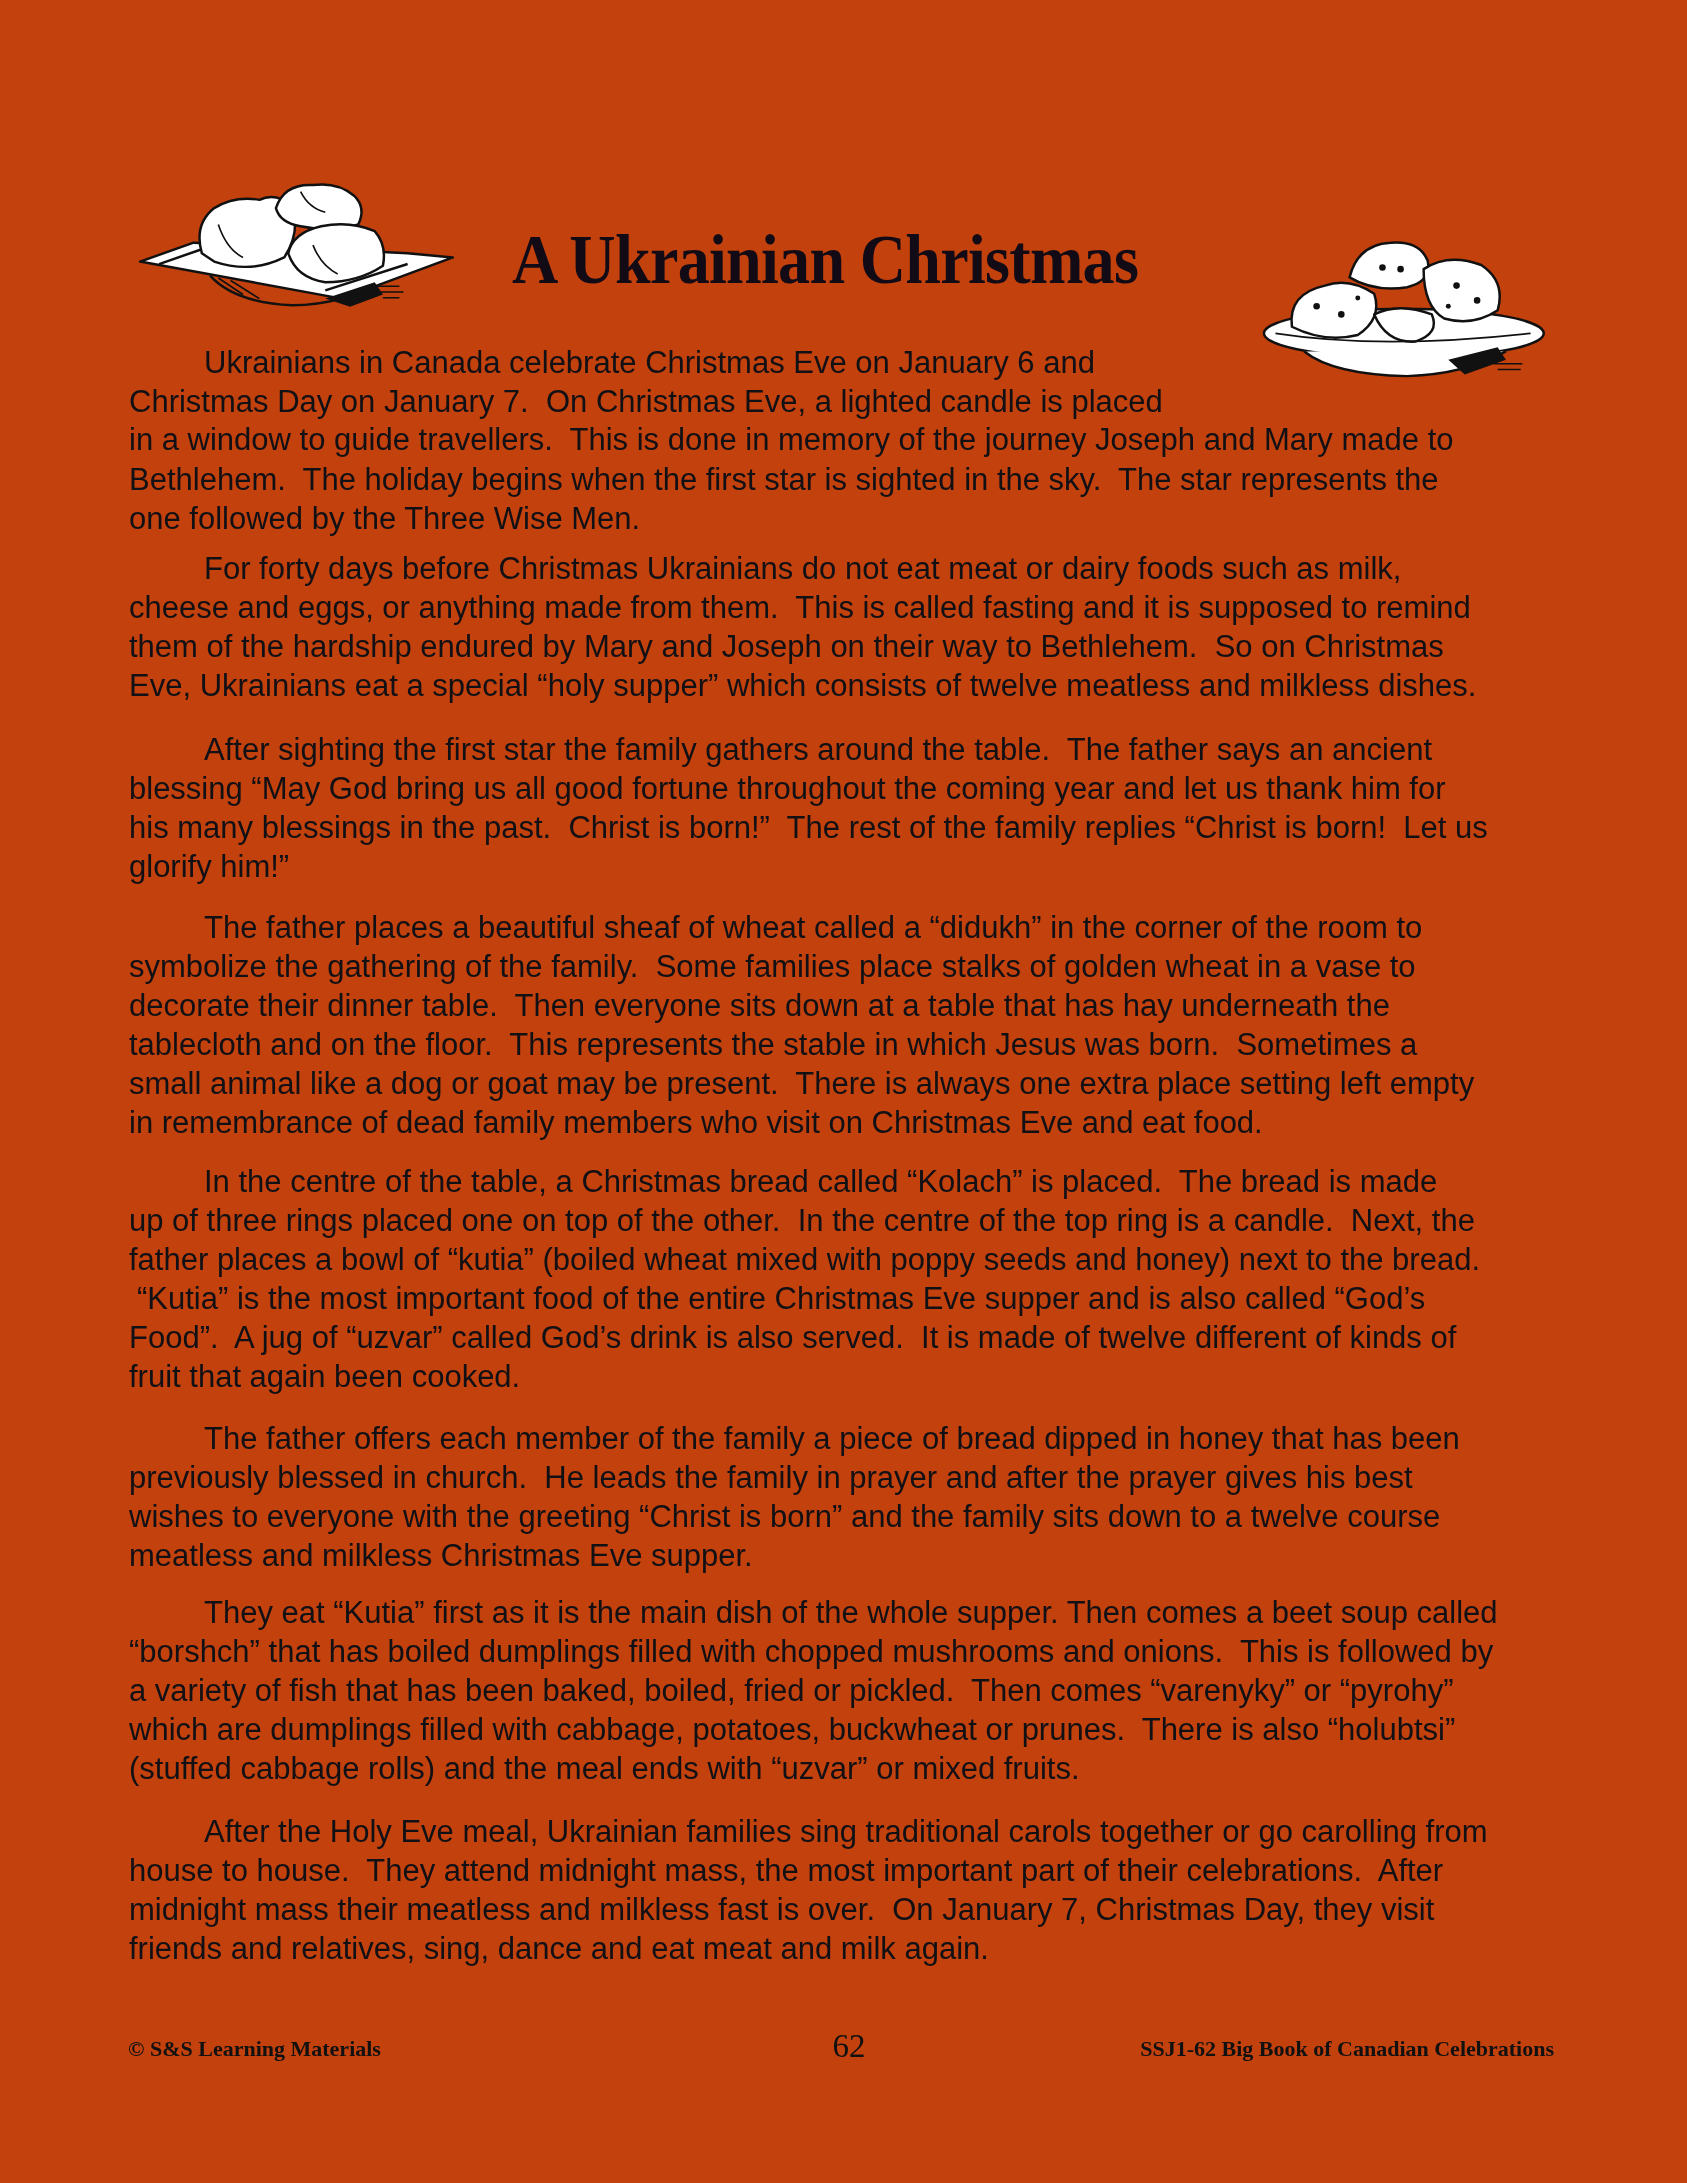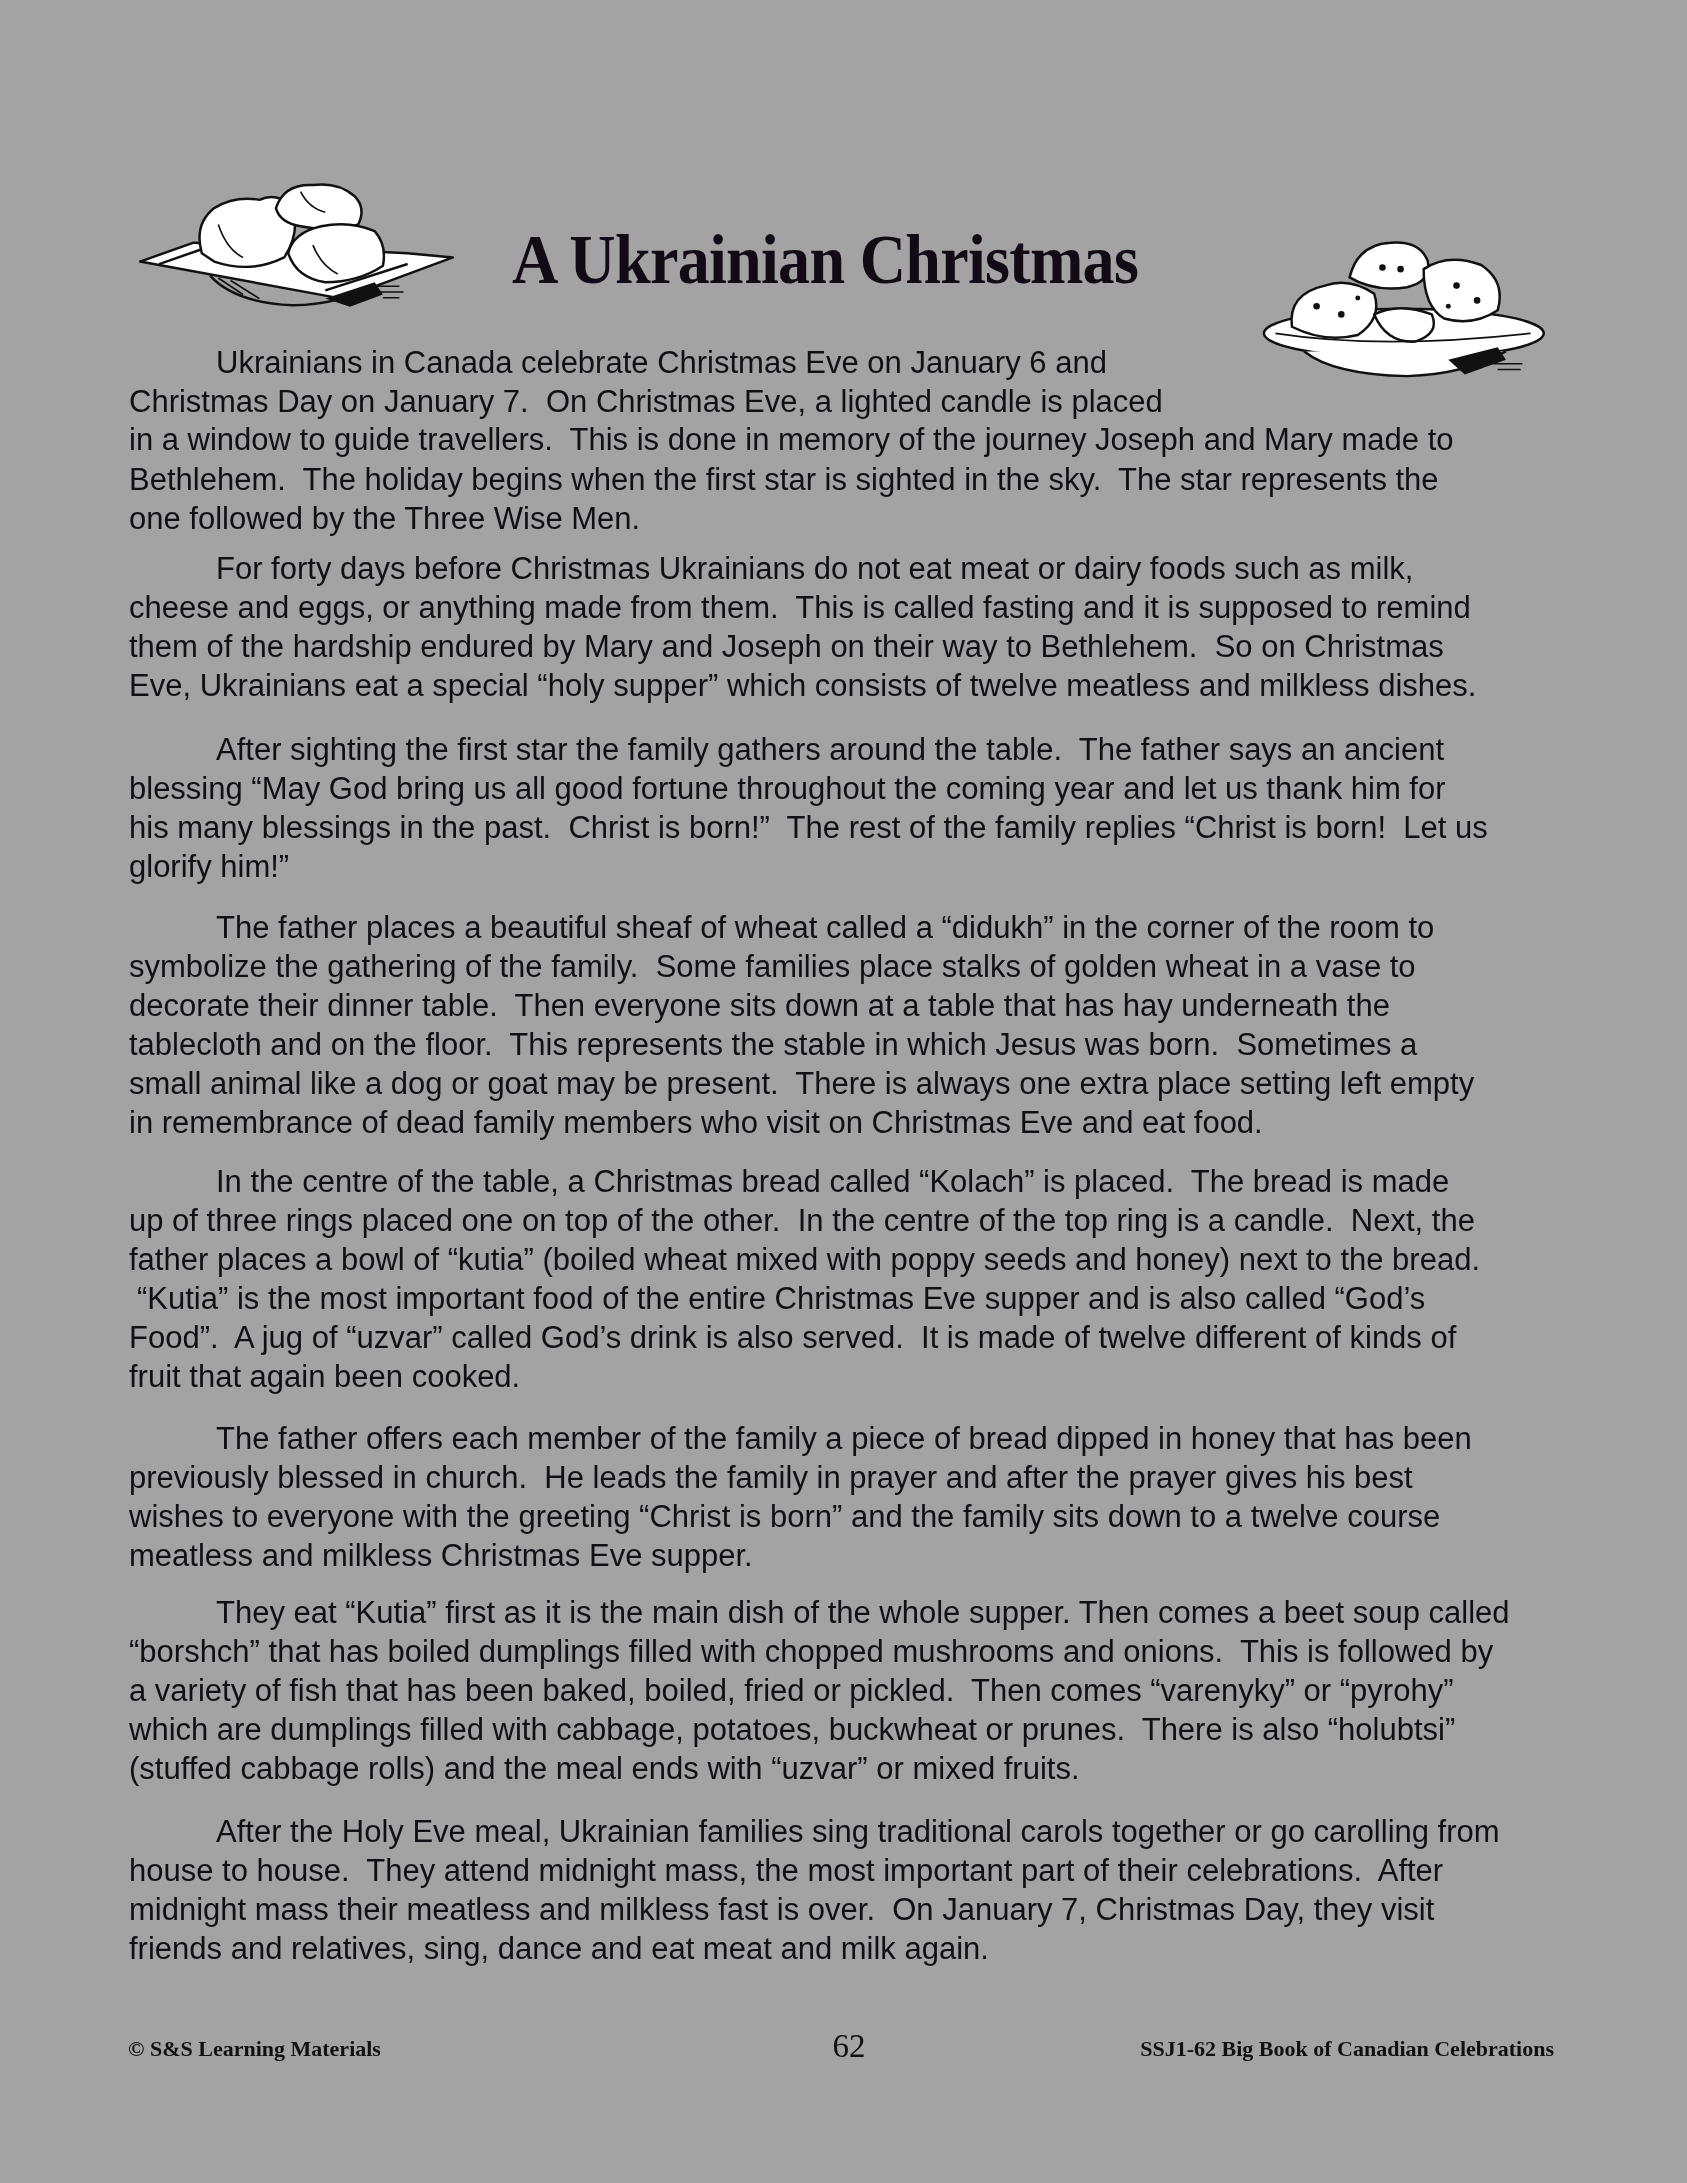--- a/index.html
+++ b/index.html
@@ -1,31 +1,31 @@
 <!DOCTYPE html>
 <html style="font-size:13px"><head>
 <meta charset="utf-8">
 <style>
   html, body { margin:0; padding:0; background:#ffffff; }
   body { width:1687px; height:2183px; position:relative; overflow:hidden; }
-  .page { position:absolute; left:0; top:0; width:1687px; height:2183px; background:#a3a3a3; }
+  .page { position:absolute; left:0; top:0; width:1687px; height:2183px; background:#c2410c; }
   .title {
     position:absolute; left:512px; top:180px; width:766px;
     font-family:"Liberation Serif","DejaVu Serif",serif; font-weight:bold;
     font-size:69px; line-height:69px; color:#120b16; white-space:nowrap;
     transform-origin:left top; transform:scaleX(0.93); letter-spacing:-0.8px;
   }
   .illus { position:absolute; }
   .para { position:absolute; left:129px; width:1434px; }
   .line {
     position:absolute; left:0; white-space:pre;
     font-family:"Liberation Sans","DejaVu Sans",sans-serif;
     font-size:31px; line-height:38px; color:#111015;
   }
-  .line.indent { left:75px;margin-left:12px; }
+  .line.indent { left:75px; }
   .footer-left, .footer-right {
     position:absolute; top:2035px; font-family:"Liberation Serif","DejaVu Serif",serif;
     font-weight:bold; font-size:22px; line-height:28px; color:#111; white-space:nowrap;
   }
   .footer-left { left:128px; }
   .footer-right { left:1086px; width:468px; text-align:right; }
   .footer-page {
     position:absolute; top:2028px; left:816px; width:66px; text-align:center;
     font-family:"Liberation Serif","DejaVu Serif",serif; font-size:33px; line-height:36px; color:#111;
   }

